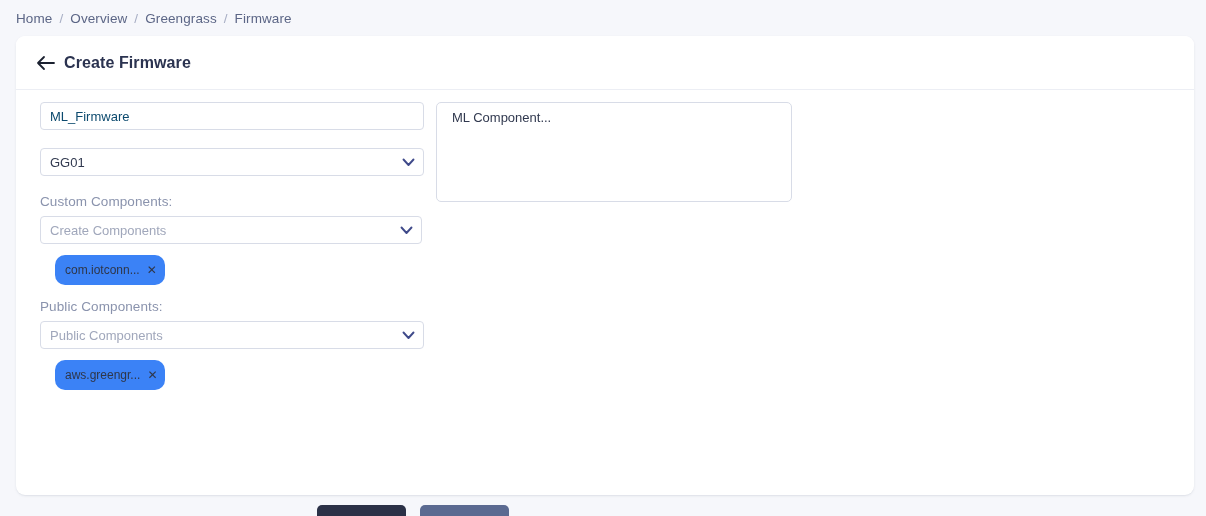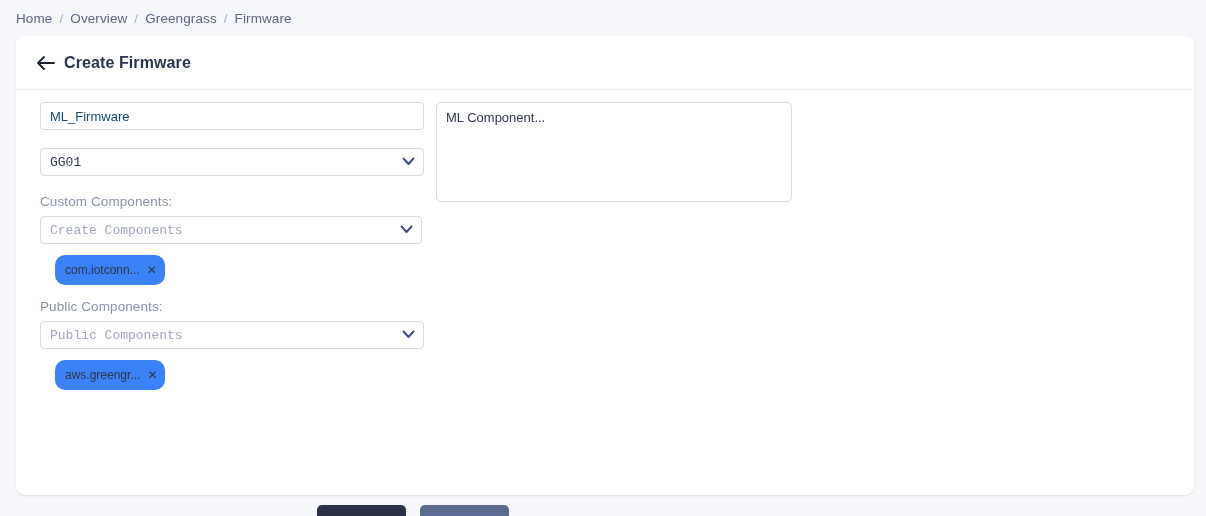--- a/index.html
+++ b/index.html
@@ -120,31 +120,30 @@
   .textarea {
     display: block;
     width: 356px;
     height: 100px;
     border: 1px solid #d8dce7;
     border-radius: 5px;
     background: #fff;
     font-family: "Liberation Sans", sans-serif;
     font-size: 13px;
     color: #31394f;
-    padding: 7px 9px;
+    padding: 7px 15px;
     resize: none;
     outline: none;
     line-height: 1.3;
   }
 
   .select-wrap {
     position: relative;
     width: 384px;
     height: 28px;
-    font-family: Liberation Mono, monospace;
   }
   .select-wrap.narrow { width: 382px; }
   .select-box {
     width: 100%;
     height: 28px;
     border: 1px solid #d8dce7;
     border-radius: 4px;
     background: #fff;
     display: flex;
     align-items: center;

